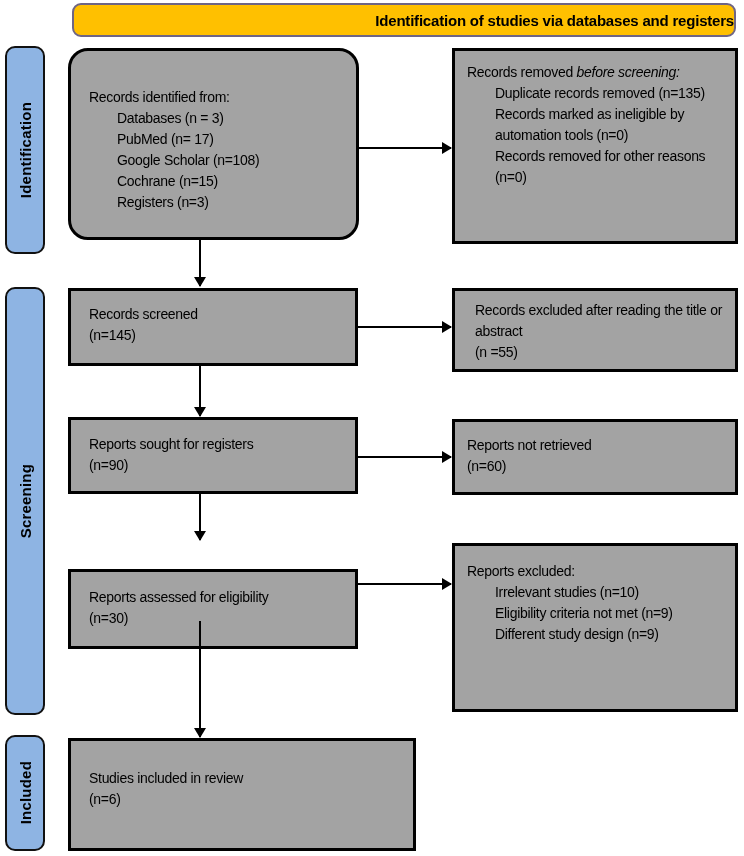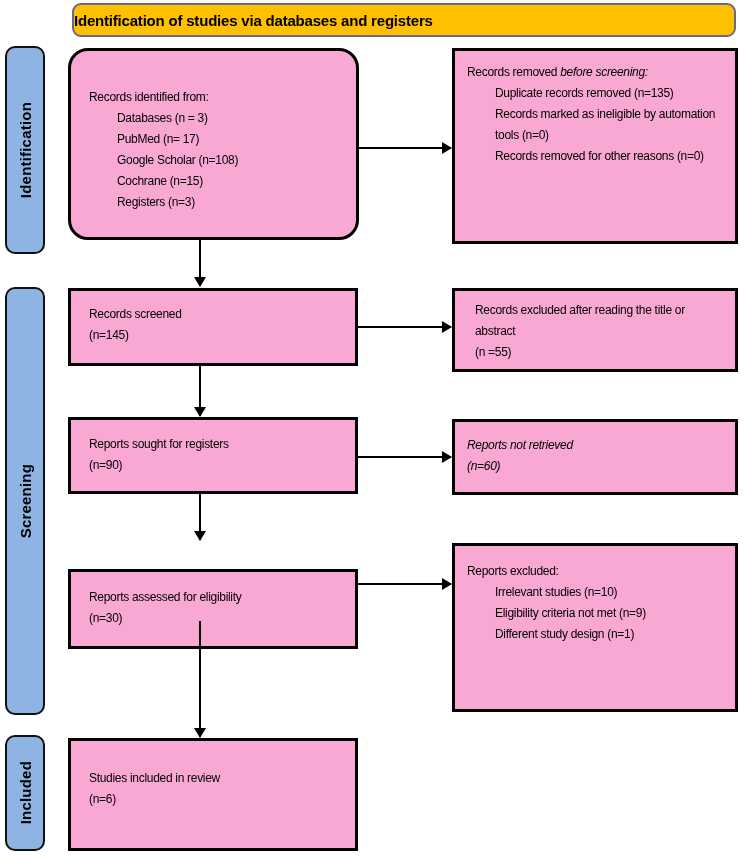--- a/index.html
+++ b/index.html
@@ -4,37 +4,37 @@
 <style>
   html,body{margin:0;padding:0;background:#ffffff;}
   #stage{
     position:relative;width:744px;height:856px;background:#ffffff;
     font-family:"Liberation Sans",sans-serif;color:#000;overflow:hidden;
   }
   
   .banner{
     position:absolute;left:72px;top:3px;width:664px;height:34px;
     background:#FFC000;border:2px solid #6E6585;border-radius:9px;
-    box-sizing:border-box;display:flex;align-items:center;justify-content:flex-start;
+    box-sizing:border-box;display:flex;align-items:center;justify-content:flex-end;
     font-weight:bold;font-size:15px;letter-spacing:-0.2px;
   }
   
   .stagebar{
     position:absolute;left:5px;width:40px;background:#8EB4E3;
     border:2px solid #111;border-radius:10px;box-sizing:border-box;
     display:flex;align-items:center;justify-content:center;
   }
   .stagebar .vtxt{
     writing-mode:vertical-rl;transform:rotate(180deg);
     font-weight:bold;font-size:15px;letter-spacing:0.2px;white-space:nowrap;
   }
   
   .fbox{
-    position:absolute;background:#f9a8d4;border:3px solid #000;box-sizing:border-box;
-    font-size:12px;line-height:21px;letter-spacing:-0.3px;
+    position:absolute;background:#a3a3a3;border:3px solid #000;box-sizing:border-box;
+    font-size:14px;line-height:21px;letter-spacing:-0.3px;
   }
   .fbox .indent{margin-left:28px;}
   .fbox em{font-style:italic;}
   
   .arr-v{position:absolute;width:2px;background:#000;}
   .arr-v::after{
     content:"";position:absolute;bottom:-1px;left:-5px;
     border-left:6px solid transparent;border-right:6px solid transparent;
     border-top:10px solid #000;
   }
@@ -90,38 +90,38 @@
   <div class="fbox" style="left:452px;top:288px;width:286px;height:84px;padding:9px 10px 0 20px;">
     <span>Records excluded after reading the title or abstract</span>
     <div>(n =55)</div>
   </div>
 
   <div class="fbox" style="left:68px;top:417px;width:290px;height:77px;padding:14px 8px 0 18px;">
     <div>Reports sought for registers</div>
     <div>(n=90)</div>
   </div>
 
-  <div class="fbox" style="left:452px;top:419px;width:286px;height:76px;padding:13px 10px 16px 12px;font-style:italic;">
+  <div class="fbox" style="left:452px;top:419px;width:286px;height:76px;padding:13px 10px 16px 12px;">
     <div>Reports not retrieved</div>
     <div>(n=60)</div>
   </div>
 
   <div class="fbox" style="left:68px;top:541px;width:290px;height:80px;padding:15px 8px 0 18px;margin-top:28px;">
     <div>Reports assessed for eligibility</div>
     <div>(n=30)</div>
   </div>
 
   <div class="fbox" style="left:452px;top:543px;width:286px;height:169px;padding:15px 8px 8px 12px;">
     <div>Reports excluded:</div>
     <div class="indent">Irrelevant studies (n=10)</div>
     <div class="indent">Eligibility criteria not met (n=9)</div>
-    <div class="indent">Different study design (n=1)</div>
+    <div class="indent">Different study design (n=9)</div>
   </div>
 
-  <div class="fbox" style="left:68px;top:738px;width:290px;height:113px;padding:27px 8px 0 18px;">
+  <div class="fbox" style="left:68px;top:738px;width:348px;height:113px;padding:27px 8px 0 18px;">
     <div>Studies included in review</div>
     <div>(n=6)</div>
   </div>
 
   <div class="arr-v" style="left:199px;top:240px;height:46px;"></div>
   <div class="arr-v" style="left:199px;top:366px;height:50px;"></div>
   <div class="arr-v" style="left:199px;top:494px;height:46px;"></div>
   <div class="arr-v" style="left:199px;top:621px;height:116px;"></div>
 
   <div class="arr-h" style="left:359px;top:147px;width:92px;"></div>

